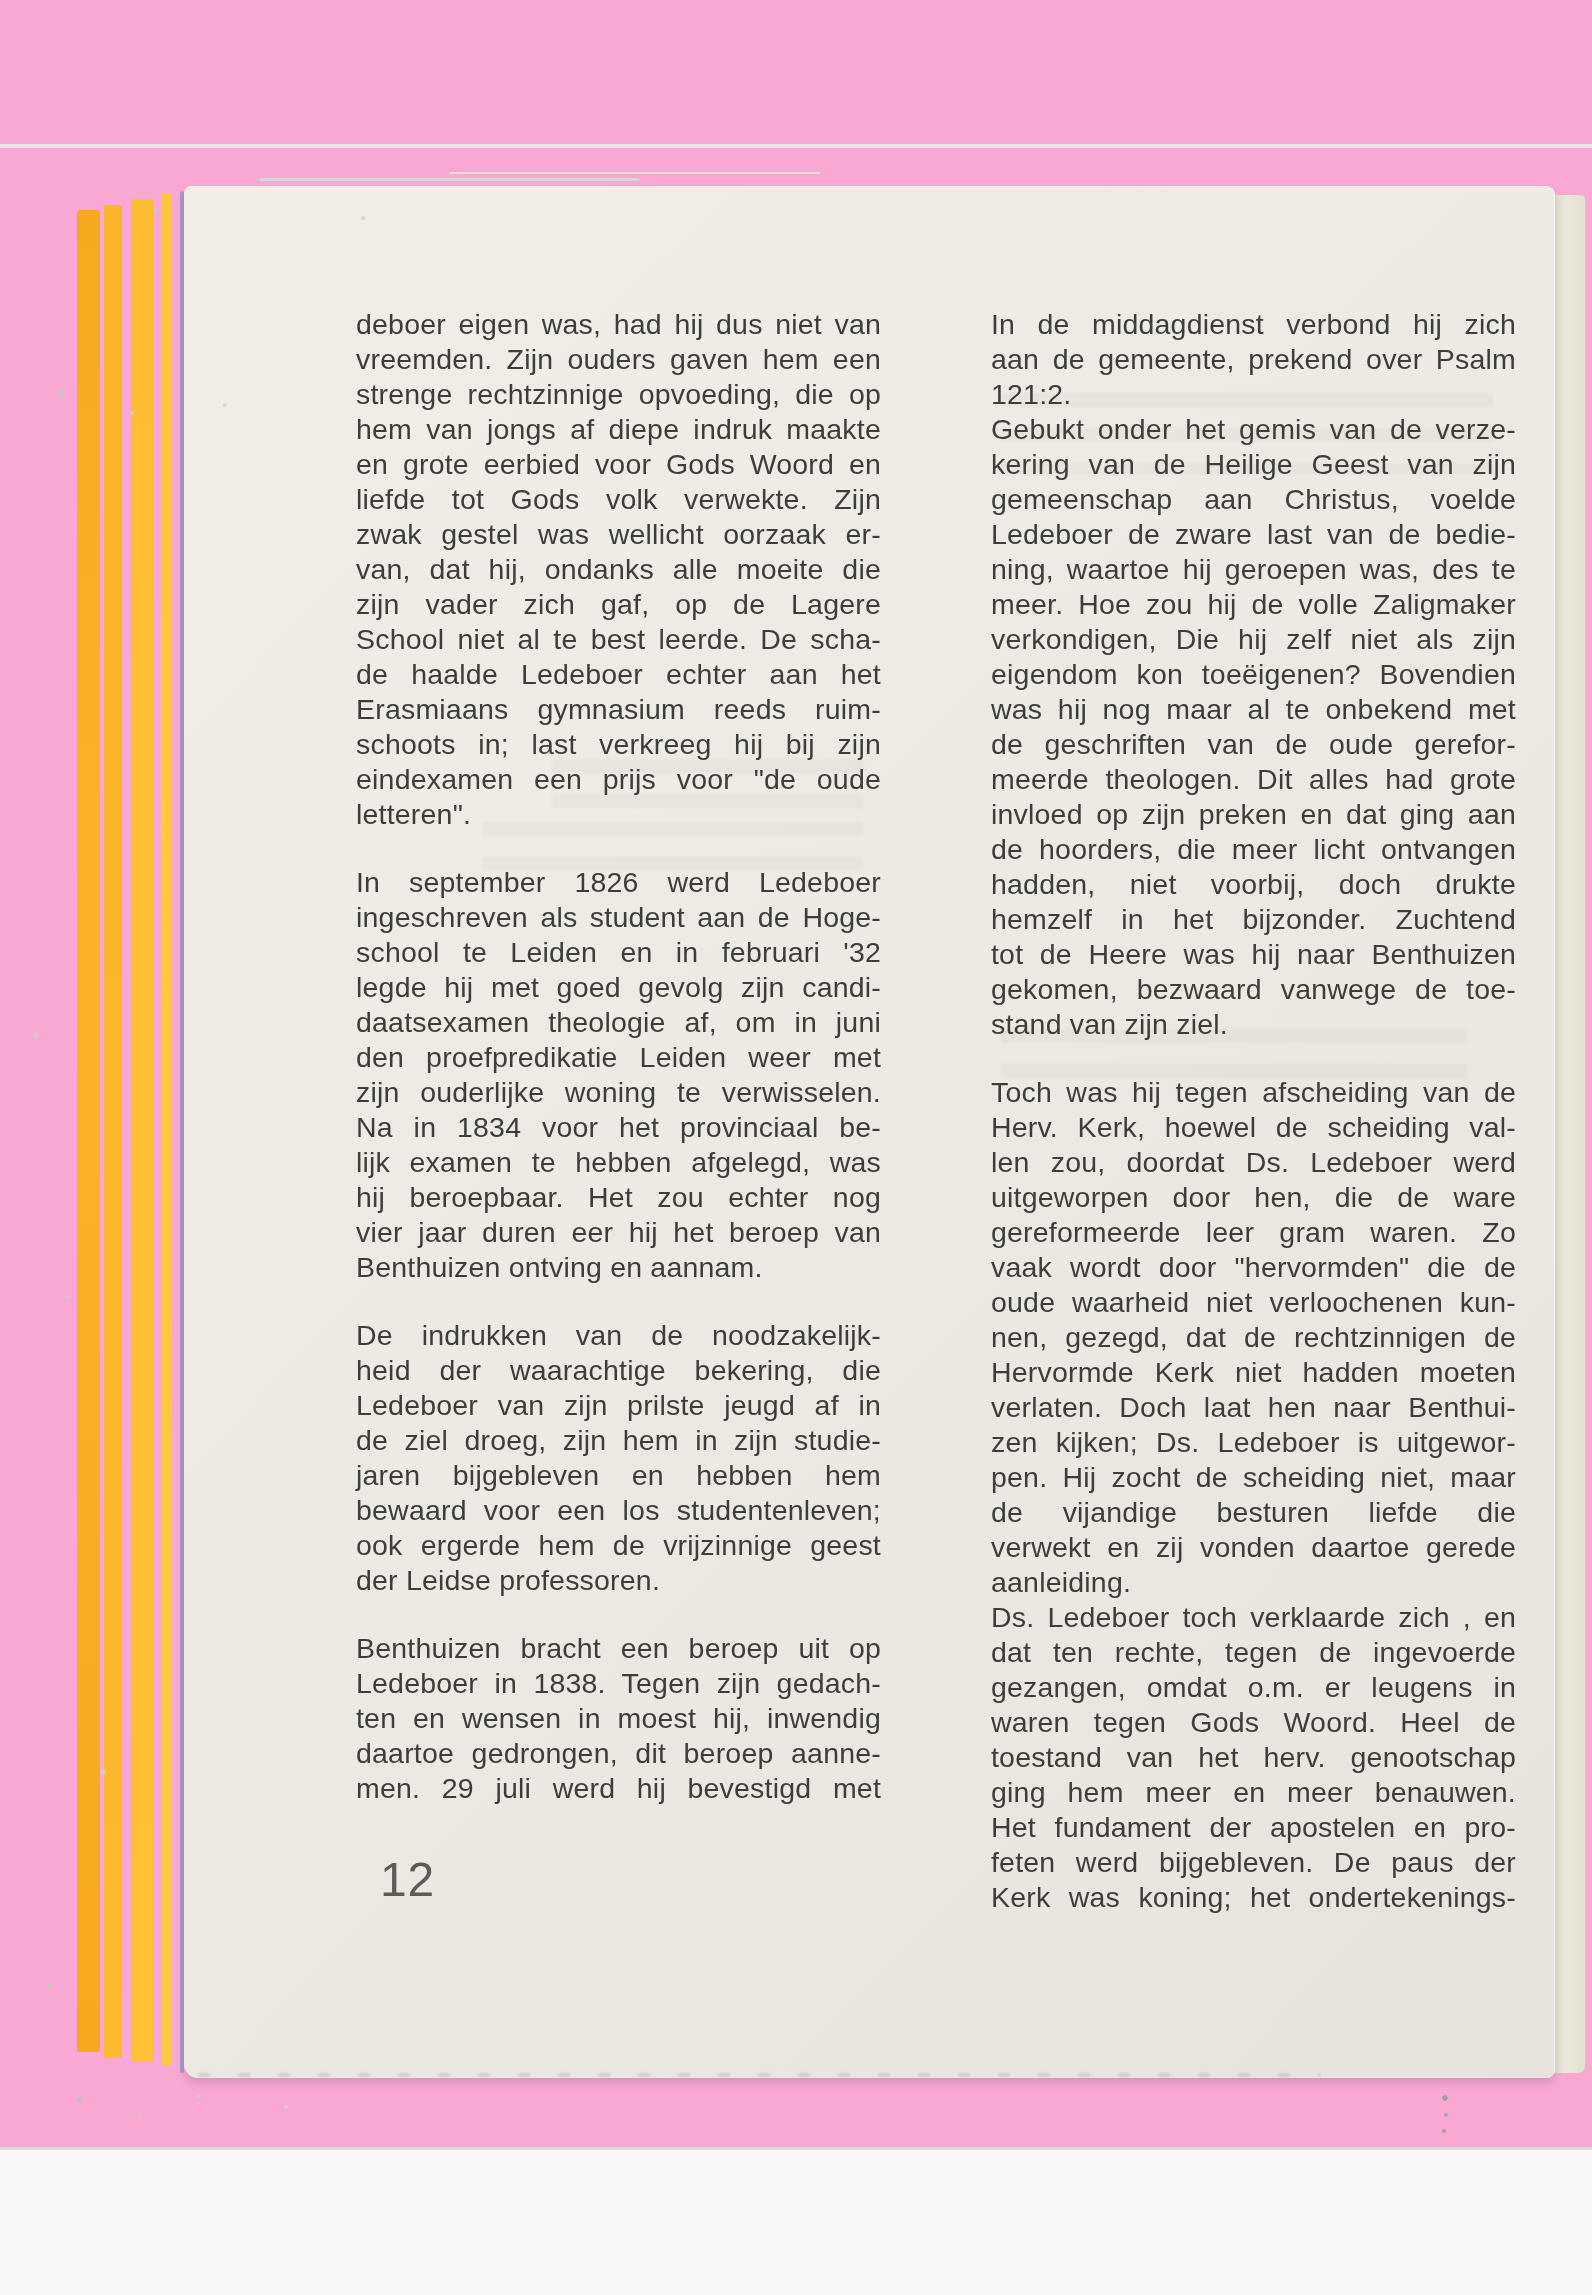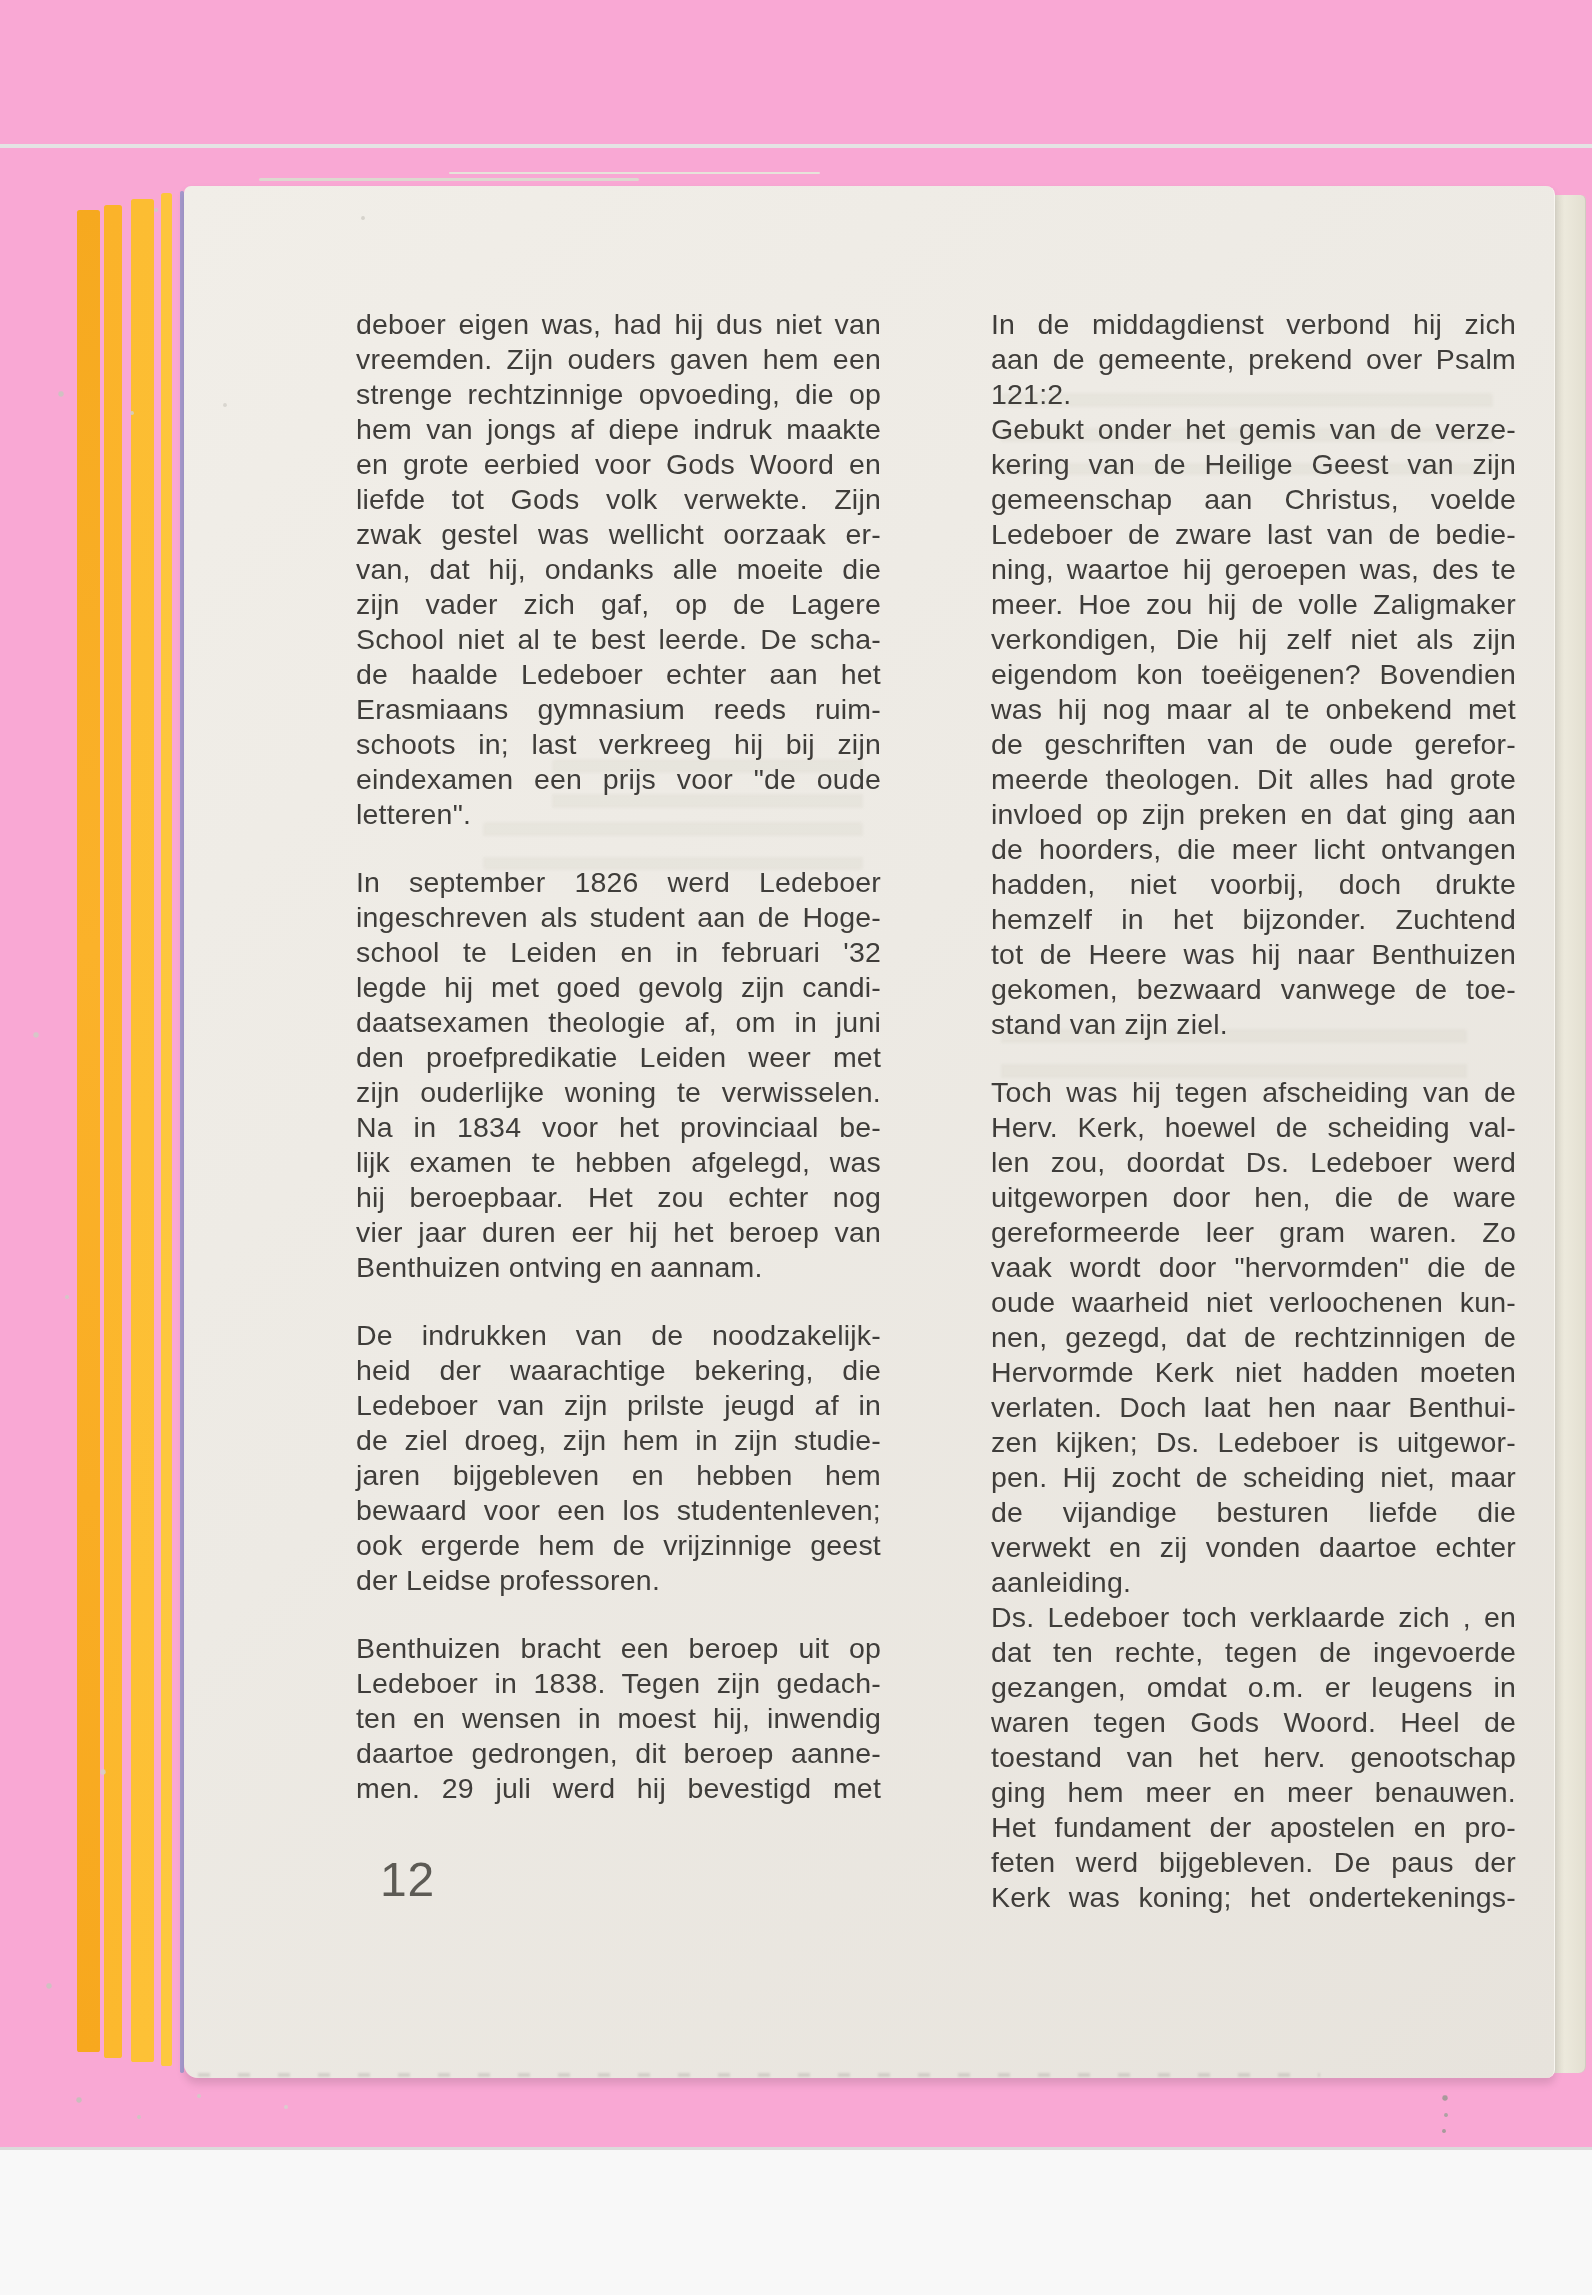--- a/index.html
+++ b/index.html
@@ -196,21 +196,21 @@
         <div class="line">uitgeworpen door hen, die de ware</div>
         <div class="line">gereformeerde leer gram waren. Zo</div>
         <div class="line">vaak wordt door "hervormden" die de</div>
         <div class="line">oude waarheid niet verloochenen kun-</div>
         <div class="line">nen, gezegd, dat de rechtzinnigen de</div>
         <div class="line">Hervormde Kerk niet hadden moeten</div>
         <div class="line">verlaten. Doch laat hen naar Benthui-</div>
         <div class="line">zen kijken; Ds. Ledeboer is uitgewor-</div>
         <div class="line">pen. Hij zocht de scheiding niet, maar</div>
         <div class="line">de vijandige besturen liefde die</div>
-        <div class="line">verwekt en zij vonden daartoe echter</div>
+        <div class="line">verwekt en zij vonden daartoe gerede</div>
         <div class="line short">aanleiding.</div>
       </div>
       <div class="para">
         <div class="line">Ds. Ledeboer toch verklaarde zich , en</div>
         <div class="line">dat ten rechte, tegen de ingevoerde</div>
         <div class="line">gezangen, omdat o.m. er leugens in</div>
         <div class="line">waren tegen Gods Woord. Heel de</div>
         <div class="line">toestand van het herv. genootschap</div>
         <div class="line">ging hem meer en meer benauwen.</div>
         <div class="line">Het fundament der apostelen en pro-</div>

